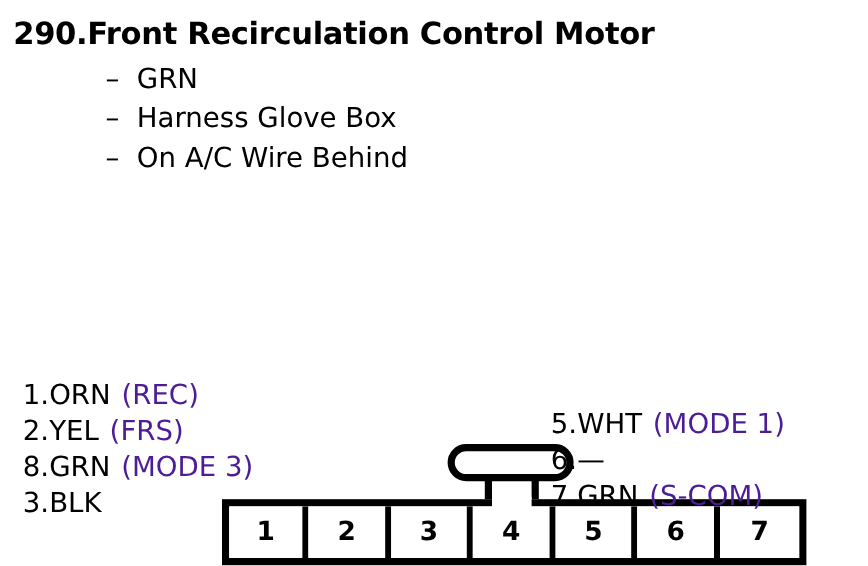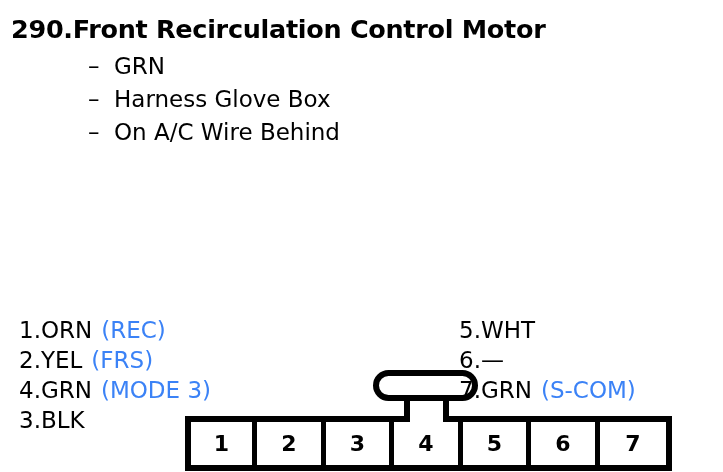--- a/index.html
+++ b/index.html
@@ -133,36 +133,36 @@
     left: 0;
     top: 315px;
     width: 723px;
     height: 157px;
   }
   .legend-col {
     position: absolute;
     top: 0;
   }
   .legend-col.left  { left: 19px; }
-  .legend-col.right { left: 459px; }
+  .legend-col.right { left: 459px; margin-top: 24px; }
 
   .legend-row {
     display: flex;
     align-items: flex-start;
     height: 30px;
     line-height: 30px;
     white-space: nowrap;
     font-size: 23px;
   }
   .legend-main {
     color: #000000;
     font-size: 23px;
   }
   .legend-func {
-    color: #3b82f6;
+    color: #4c1d95;
     font-size: 23px;
     margin-left: 9px;
   }
 </style>
 </head>
 <body>
 
 <div class="title">290.Front Recirculation Control Motor</div>
 
 <div class="bullets">
@@ -203,31 +203,32 @@
   <div class="legend-col left">
     <div class="legend-row">
       <span class="legend-main">1.ORN</span>
       <span class="legend-func">(REC)</span>
     </div>
     <div class="legend-row">
       <span class="legend-main">2.YEL</span>
       <span class="legend-func">(FRS)</span>
     </div>
     <div class="legend-row">
-      <span class="legend-main">4.GRN</span>
+      <span class="legend-main">8.GRN</span>
       <span class="legend-func">(MODE 3)</span>
     </div>
     <div class="legend-row">
       <span class="legend-main">3.BLK</span>
     </div>
   </div>
 
   <div class="legend-col right">
     <div class="legend-row">
       <span class="legend-main">5.WHT</span>
+      <span class="legend-func">(MODE 1)</span>
     </div>
     <div class="legend-row">
       <span class="legend-main">6.—</span>
       <span class="legend-func"></span>
     </div>
     <div class="legend-row">
       <span class="legend-main">7.GRN</span>
       <span class="legend-func">(S-COM)</span>
     </div>
   </div>

